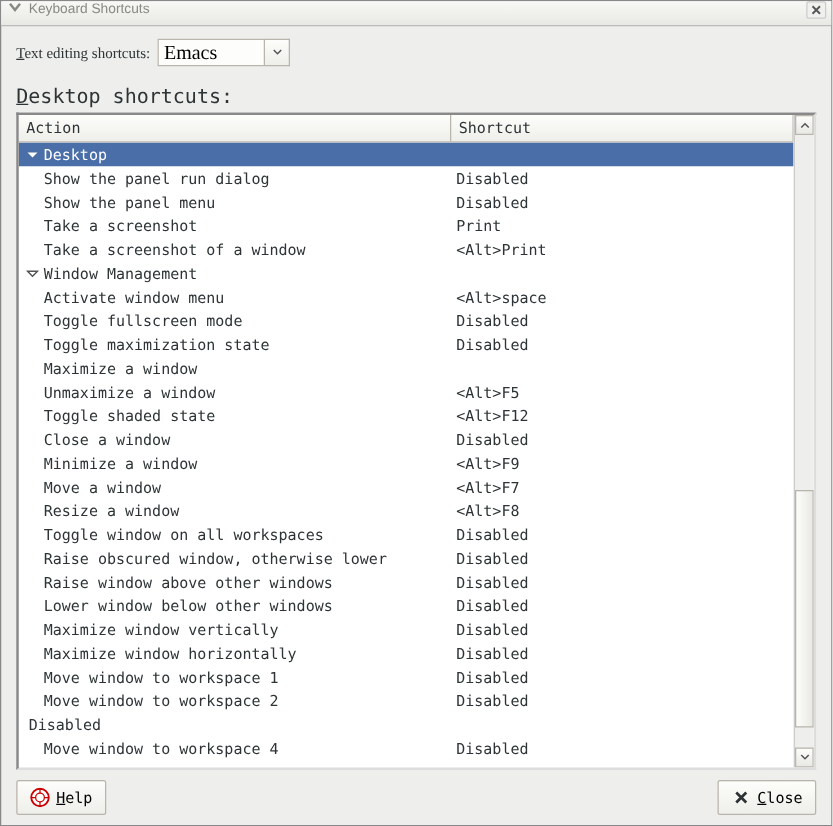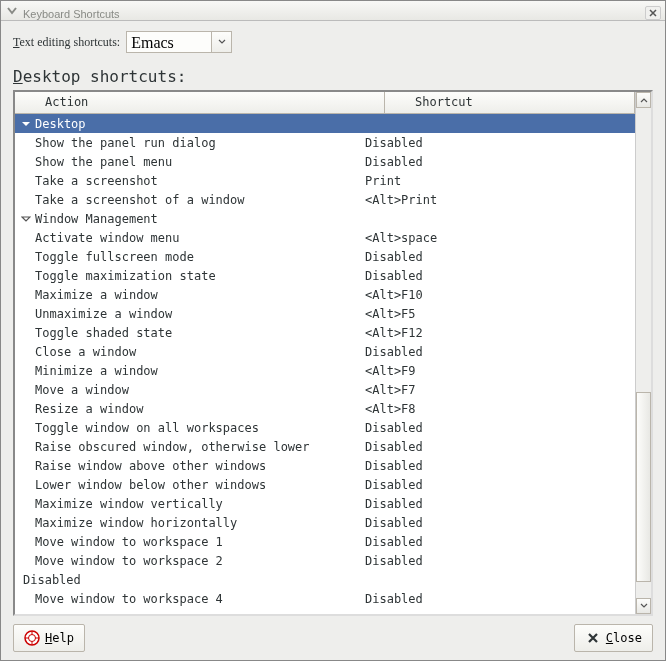--- a/index.html
+++ b/index.html
@@ -21,21 +21,21 @@
       height: 100%;
       display: flex;
       flex-direction: column;
       border: 1px solid #888;
     }
     .titlebar {
       height: 20px;
       background: linear-gradient(to bottom, #f8f8f6, #e8e8e4);
       border-bottom: 1px solid #bbb;
       display: flex;
-      align-items: flex-end;
+      align-items: flex-start;
       padding: 0 4px;
       gap: 4px;
     }
     .titlebar-icon {
       width: 14px;
       height: 14px;
       display: inline-flex;
       align-items: center;
       justify-content: center;
     }
@@ -117,21 +117,20 @@
     .tree-header {
       display: flex;
       background: linear-gradient(to bottom, #fdfdfb, #eeeeea);
       border-bottom: 1px solid #bab5ab;
       height: 22px;
     }
     .tree-header-col {
       padding: 3px 6px;
       border-right: 1px solid #bab5ab;
       font-size: 12px;
-      margin-left: 24px;
     }
     .col-action {
       width: 346px;
     }
     .col-shortcut {
       flex: 1;
     }
     .tree-body {
       overflow: hidden;
     }
@@ -340,21 +339,20 @@
                 <span class="expander"></span>
                 <span class="action-text indent-1">Toggle maximization state</span>
               </div>
               <div class="tree-cell-shortcut">Disabled</div>
             </div>
             <div class="tree-row">
               <div class="tree-cell-action">
                 <span class="expander"></span>
                 <span class="action-text indent-1">Maximize a window</span>
               </div>
-              <div class="tree-cell-shortcut">&lt;Alt&gt;F10</div>
             </div>
             <div class="tree-row">
               <div class="tree-cell-action">
                 <span class="expander"></span>
                 <span class="action-text indent-1">Unmaximize a window</span>
               </div>
               <div class="tree-cell-shortcut">&lt;Alt&gt;F5</div>
             </div>
             <div class="tree-row">
               <div class="tree-cell-action">

